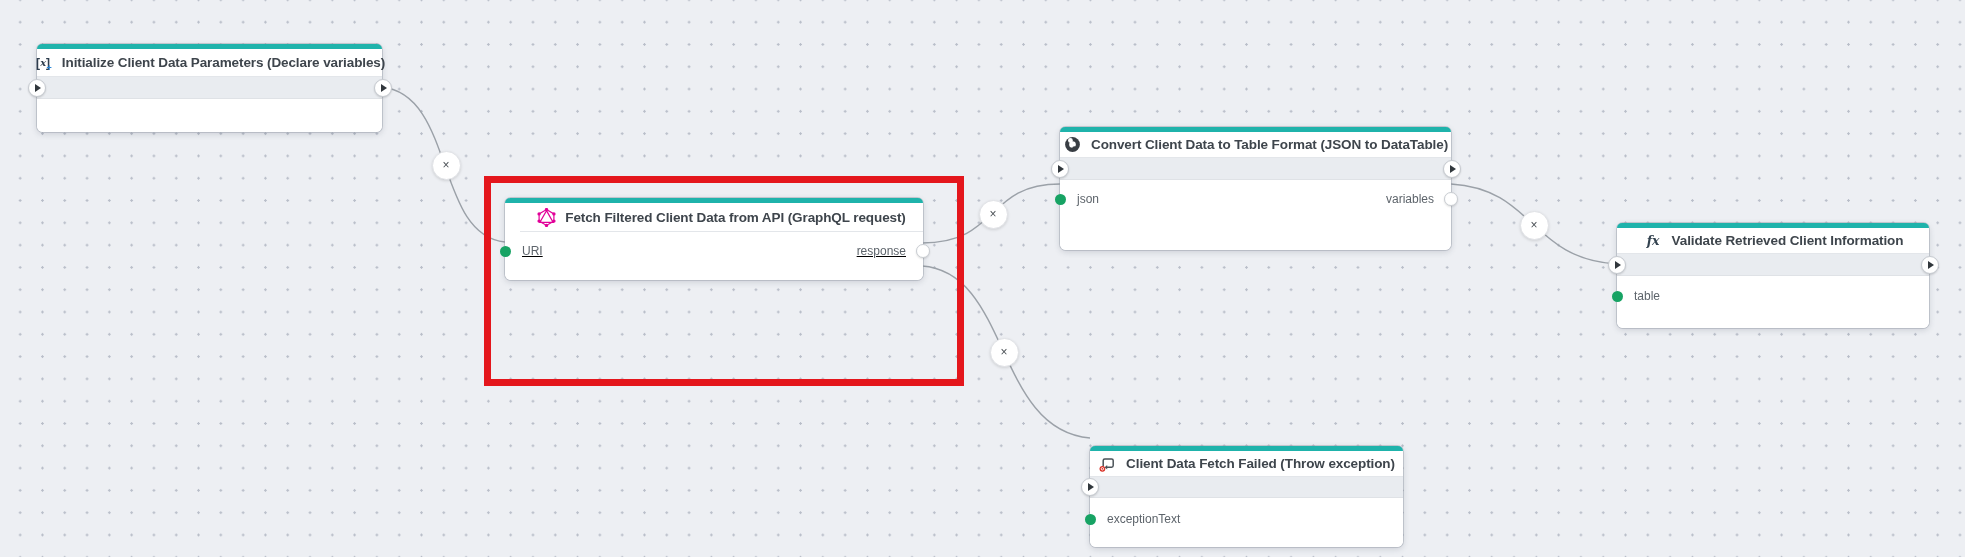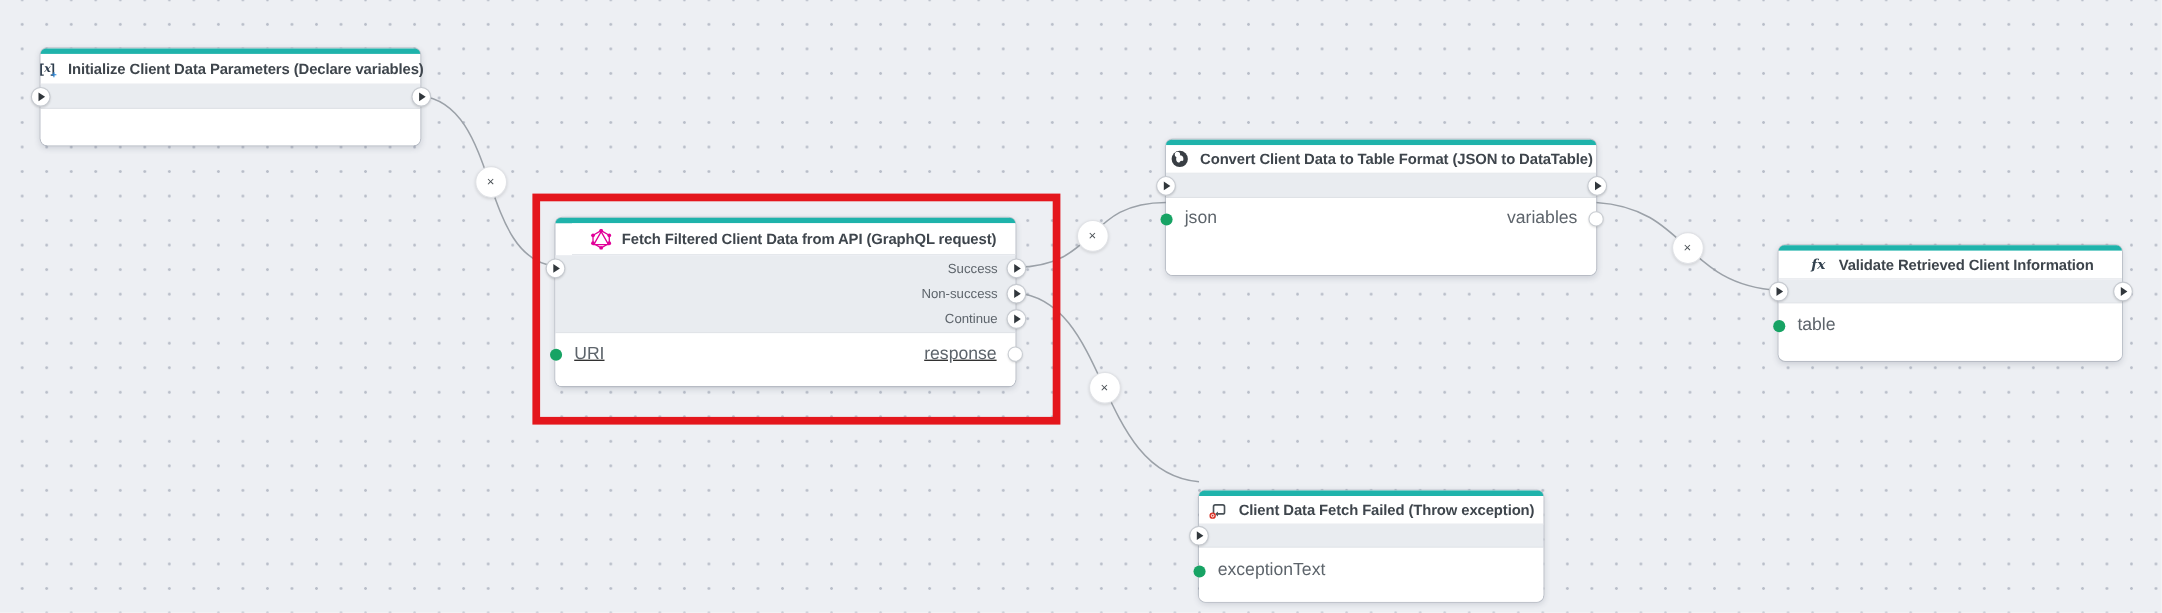--- a/index.html
+++ b/index.html
@@ -25,21 +25,21 @@
                padding:0 12px; background:#fff; border-bottom:1px solid #e3e6ea;
                font-size:13.5px; font-weight:600; color:#3e454c; letter-spacing:-0.1px;
                white-space:nowrap; }
   .title-row .nicon { flex:0 0 auto; display:flex; }
   .flow-row { position:relative; background:#e9ecf0; border-bottom:1px solid #dfe2e6; }
   .branches { position:relative; background:#e9ecf0; border-bottom:1px solid #dfe2e6; }
   .branch-row { position:relative; display:flex; align-items:center; justify-content:flex-end;
                 padding-right:16px; font-size:12px; color:#5d646b; }
   .body-sec { position:relative; background:#fff; border-radius:0 0 6px 6px; }
   .param-row { position:relative; display:flex; align-items:center; height:38px; padding:0 17px;
-               font-size:16px; color:#5d646b; }
+               font-size:12px; color:#5d646b; }
   .param-out { margin-left:auto; }
 
   .flowport { position:absolute; width:18px; height:18px; background:#fff;
               border:1px solid #c6cad0; border-radius:50%; box-sizing:border-box;
               box-shadow:0 1px 2px rgba(0,0,0,.14);
               display:flex; align-items:center; justify-content:center; }
   .flowport .tri { width:0; height:0; border-left:6px solid #31373c;
                    border-top:4px solid transparent; border-bottom:4px solid transparent;
                    margin-left:2px; }
   .dataport { position:absolute; width:14px; height:14px; background:#fff;
@@ -105,43 +105,20 @@
               <circle cx="16.9" cy="5.9" r="1.7"></circle>
             <circle cx="16.9" cy="13.1" r="1.7"></circle>
               <circle cx="9.5" cy="17.4" r="1.7"></circle>
             <circle cx="2.1" cy="13.1" r="1.7"></circle>
               <circle cx="2.1" cy="5.9" r="1.7"></circle>
           </g>
         </svg>
       </span>
       <span>Fetch Filtered Client Data from API (GraphQL request)</span>
     </div>
-    <div class="branches" style="height:70px;">
-      <span class="flowport" style="left:-9.5px; top:3px;">
-          <span class="tri"></span>
-        </span>
-      <div class="branch-row" style="height:23.3px;">
-        <span>Success</span>
-        <span class="flowport" style="right:-9.5px; top:2.6px;">
-            <span class="tri"></span>
-          </span>
-      </div>
-      <div class="branch-row" style="height:23.3px;">
-        <span>Non-success</span>
-        <span class="flowport" style="right:-9.5px; top:2.6px;">
-            <span class="tri"></span>
-          </span>
-      </div>
-      <div class="branch-row" style="height:23.3px;">
-        <span>Continue</span>
-        <span class="flowport" style="right:-9.5px; top:2.6px;">
-            <span class="tri"></span>
-          </span>
-      </div>
-    </div>
     <div class="body-sec" style="height:48px;text-decoration:underline;">
       <div class="param-row">
         <span class="param-dot"></span>
         <span>URI</span>
         <span class="param-out">response</span>
         <span class="dataport" style="right:-7px; top:12px;"></span>
       </div>
     </div>
   </div>
 

